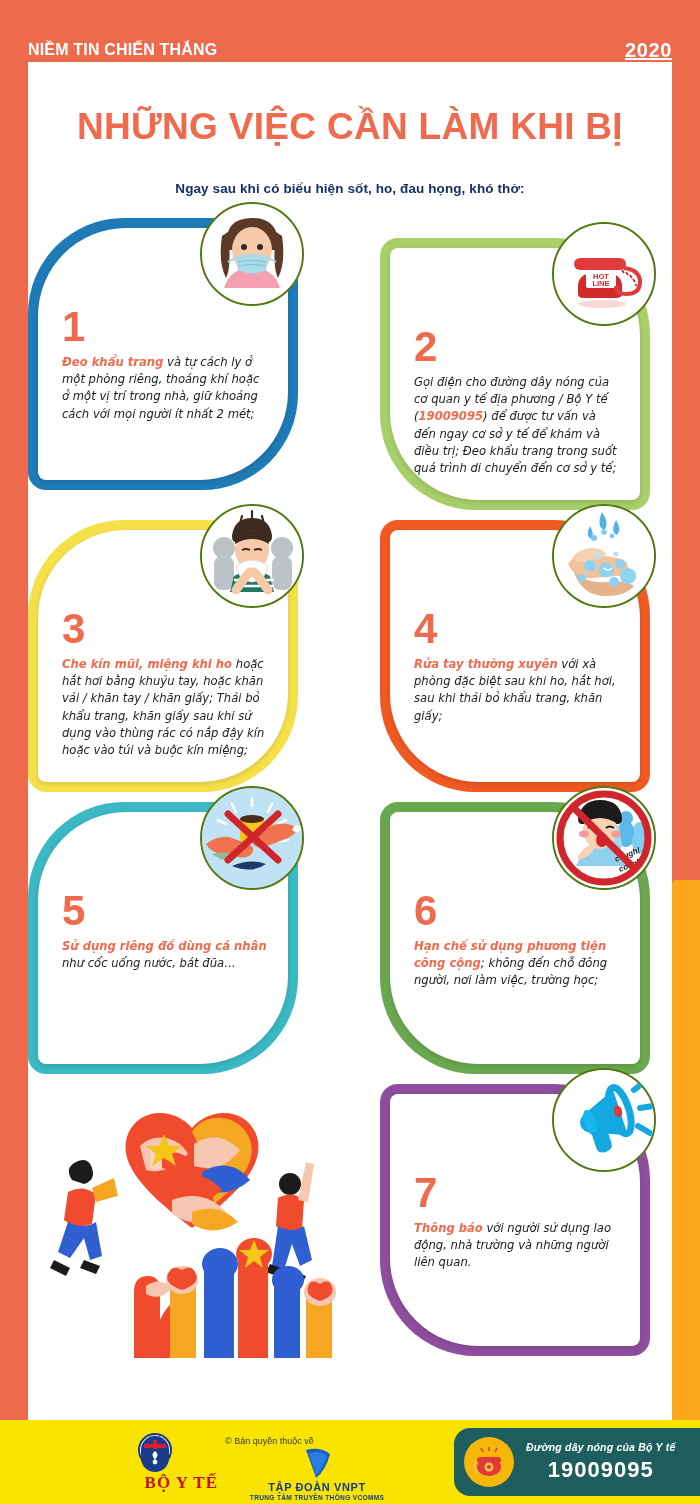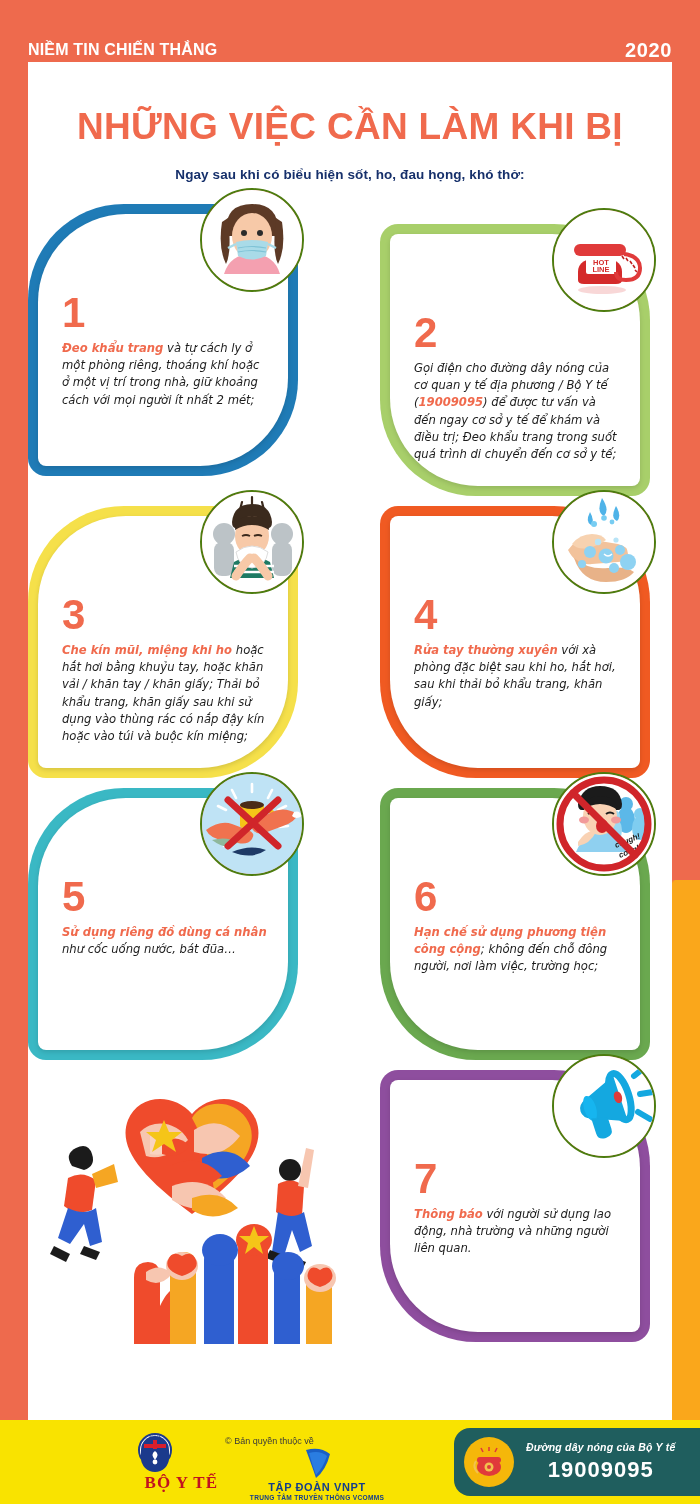--- a/index.html
+++ b/index.html
@@ -35,40 +35,41 @@
     margin-top:16px;
   }
   #header .hdr-left {
     color:#ffffff; font-weight:bold; font-size:17px;
     letter-spacing:0.2px; font-stretch:condensed;
     transform:scaleX(0.94); transform-origin:left center;
   }
   #header .hdr-right {
     color:#ffffff; font-weight:bold; font-size:20px;
     letter-spacing:0.6px;
+    text-decoration:underline;
   }
 
   
   #panel {
     position:absolute;
     left:28px; top:62px; width:644px; height:1358px;
     background:#ffffff;
     z-index:4;
     overflow:hidden;
   }
 
   
   #titles { padding-top:42px; text-align:center; }
   .title-line {
     color:#f06a4d; font-weight:bold;
     font-size:37px; line-height:1.22;
     letter-spacing:0.3px;
   }
   #subtitle {
-    margin-top:18px;
+    margin-top:32px;
     color:#16306b; font-weight:bold; font-size:13.5px;
     letter-spacing:0.1px;
   }
 
   
   #grid {
     position:relative;
     margin-top:22px;
     width:644px;
     height:1160px;

